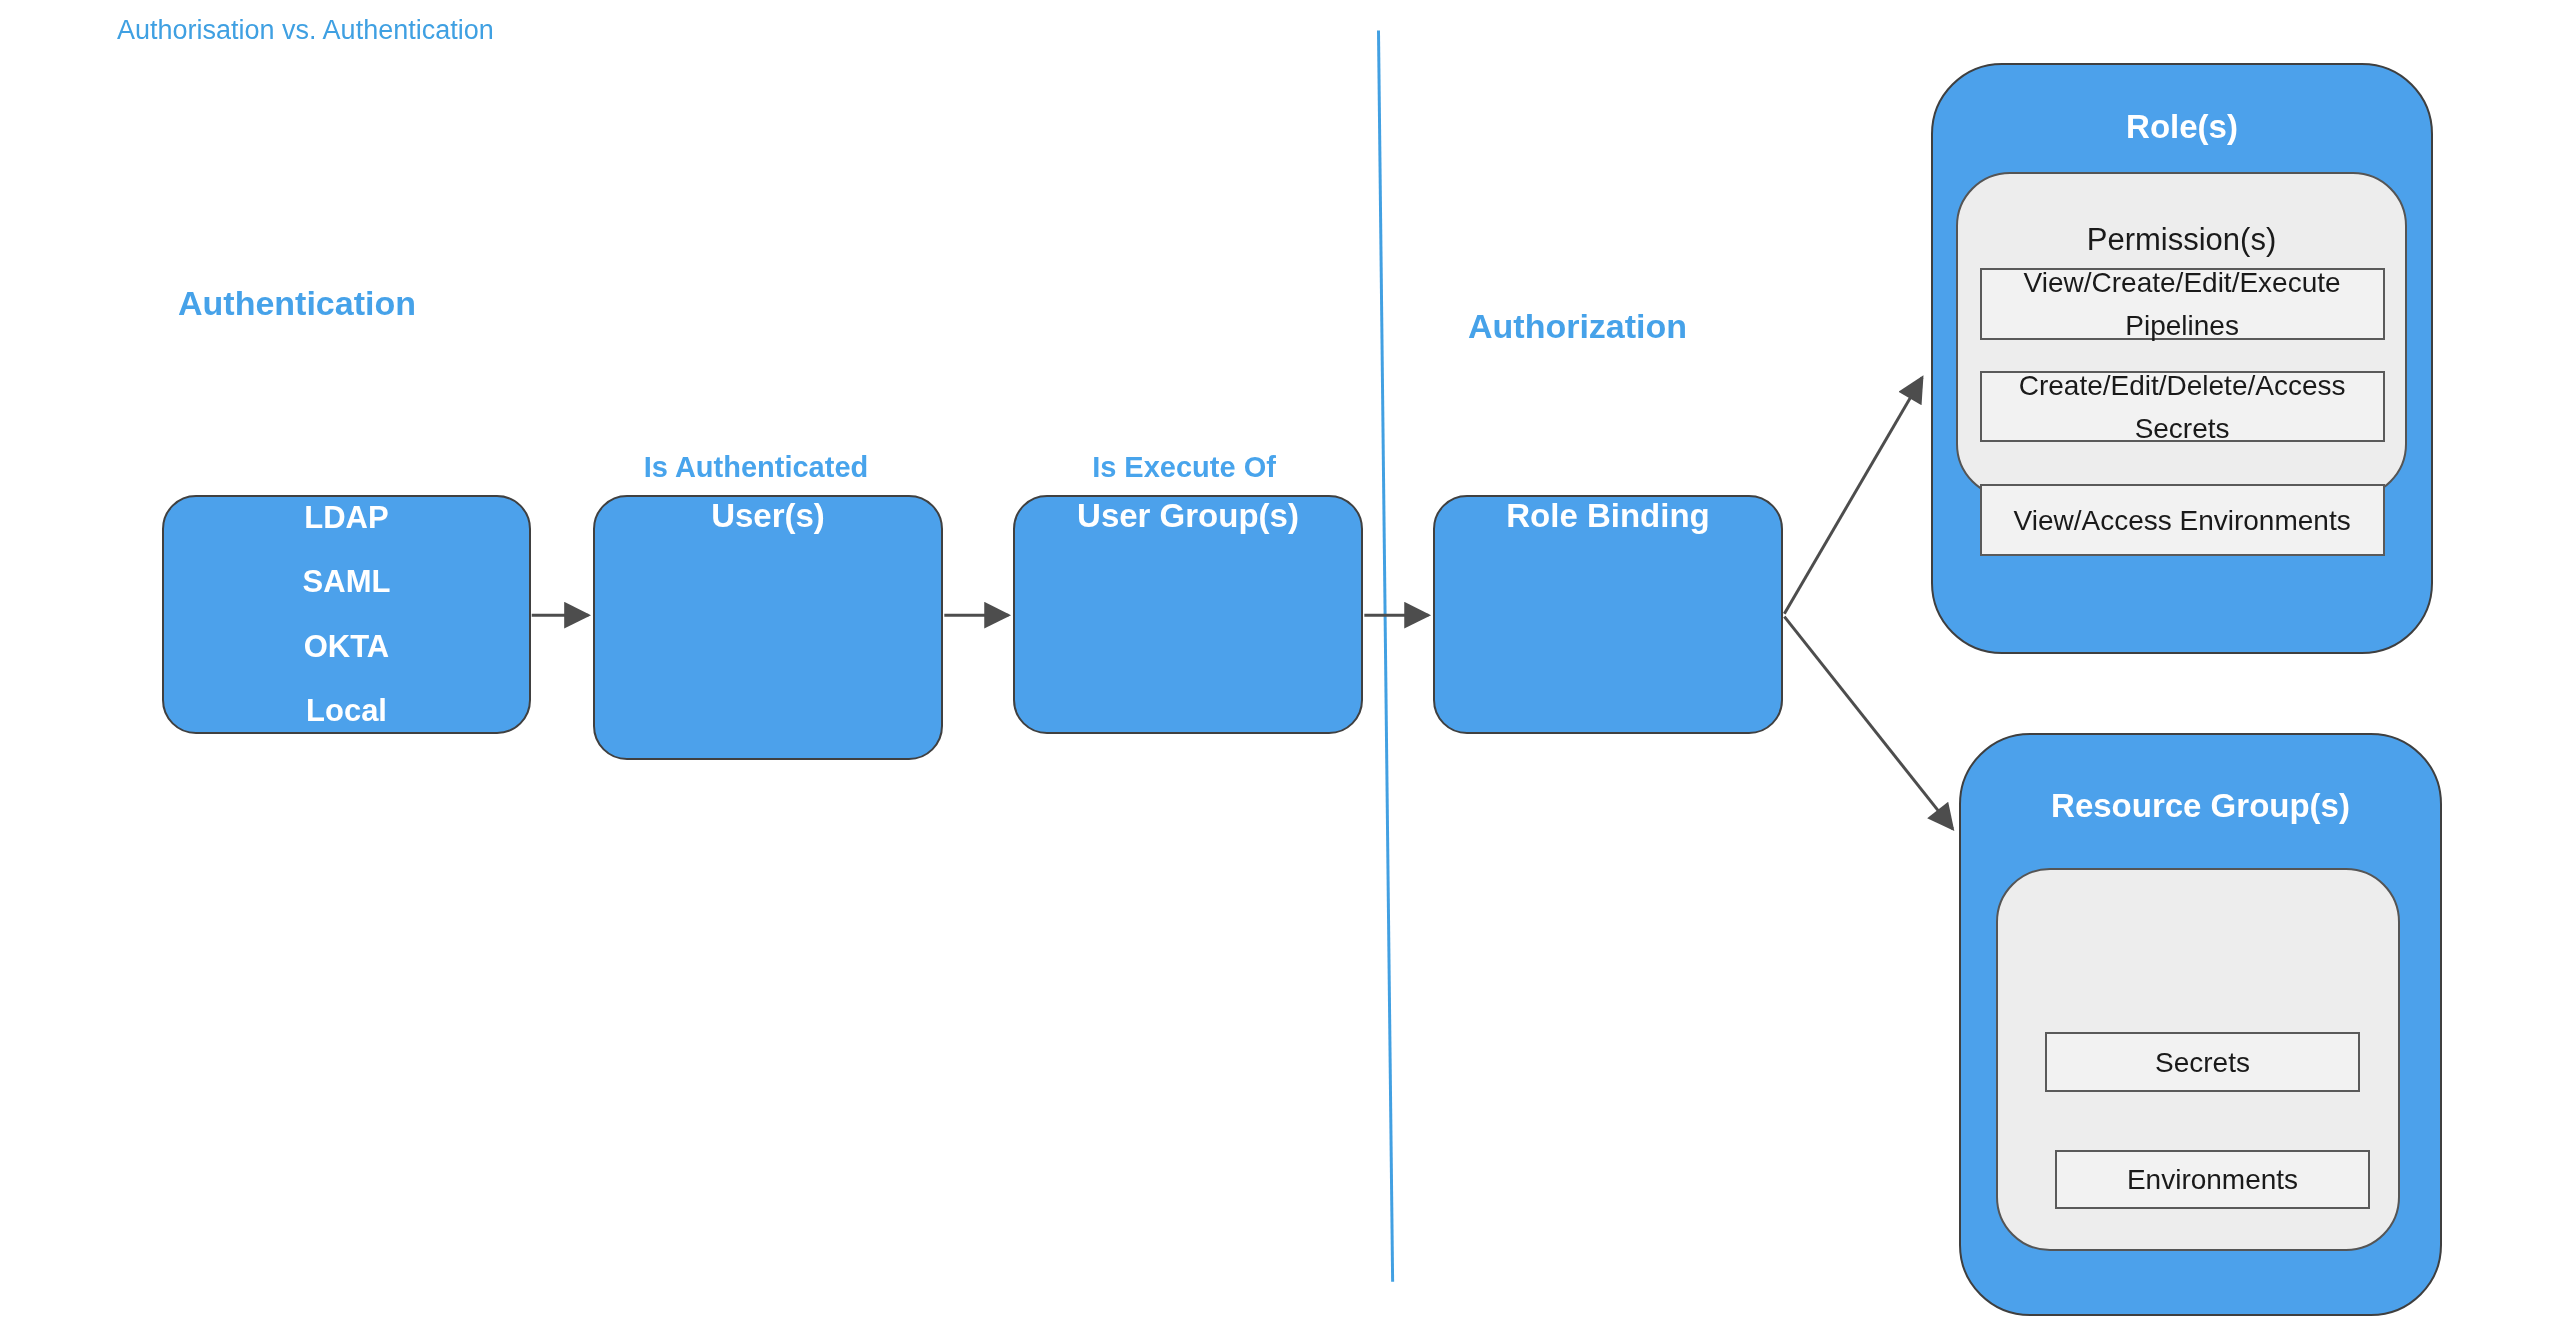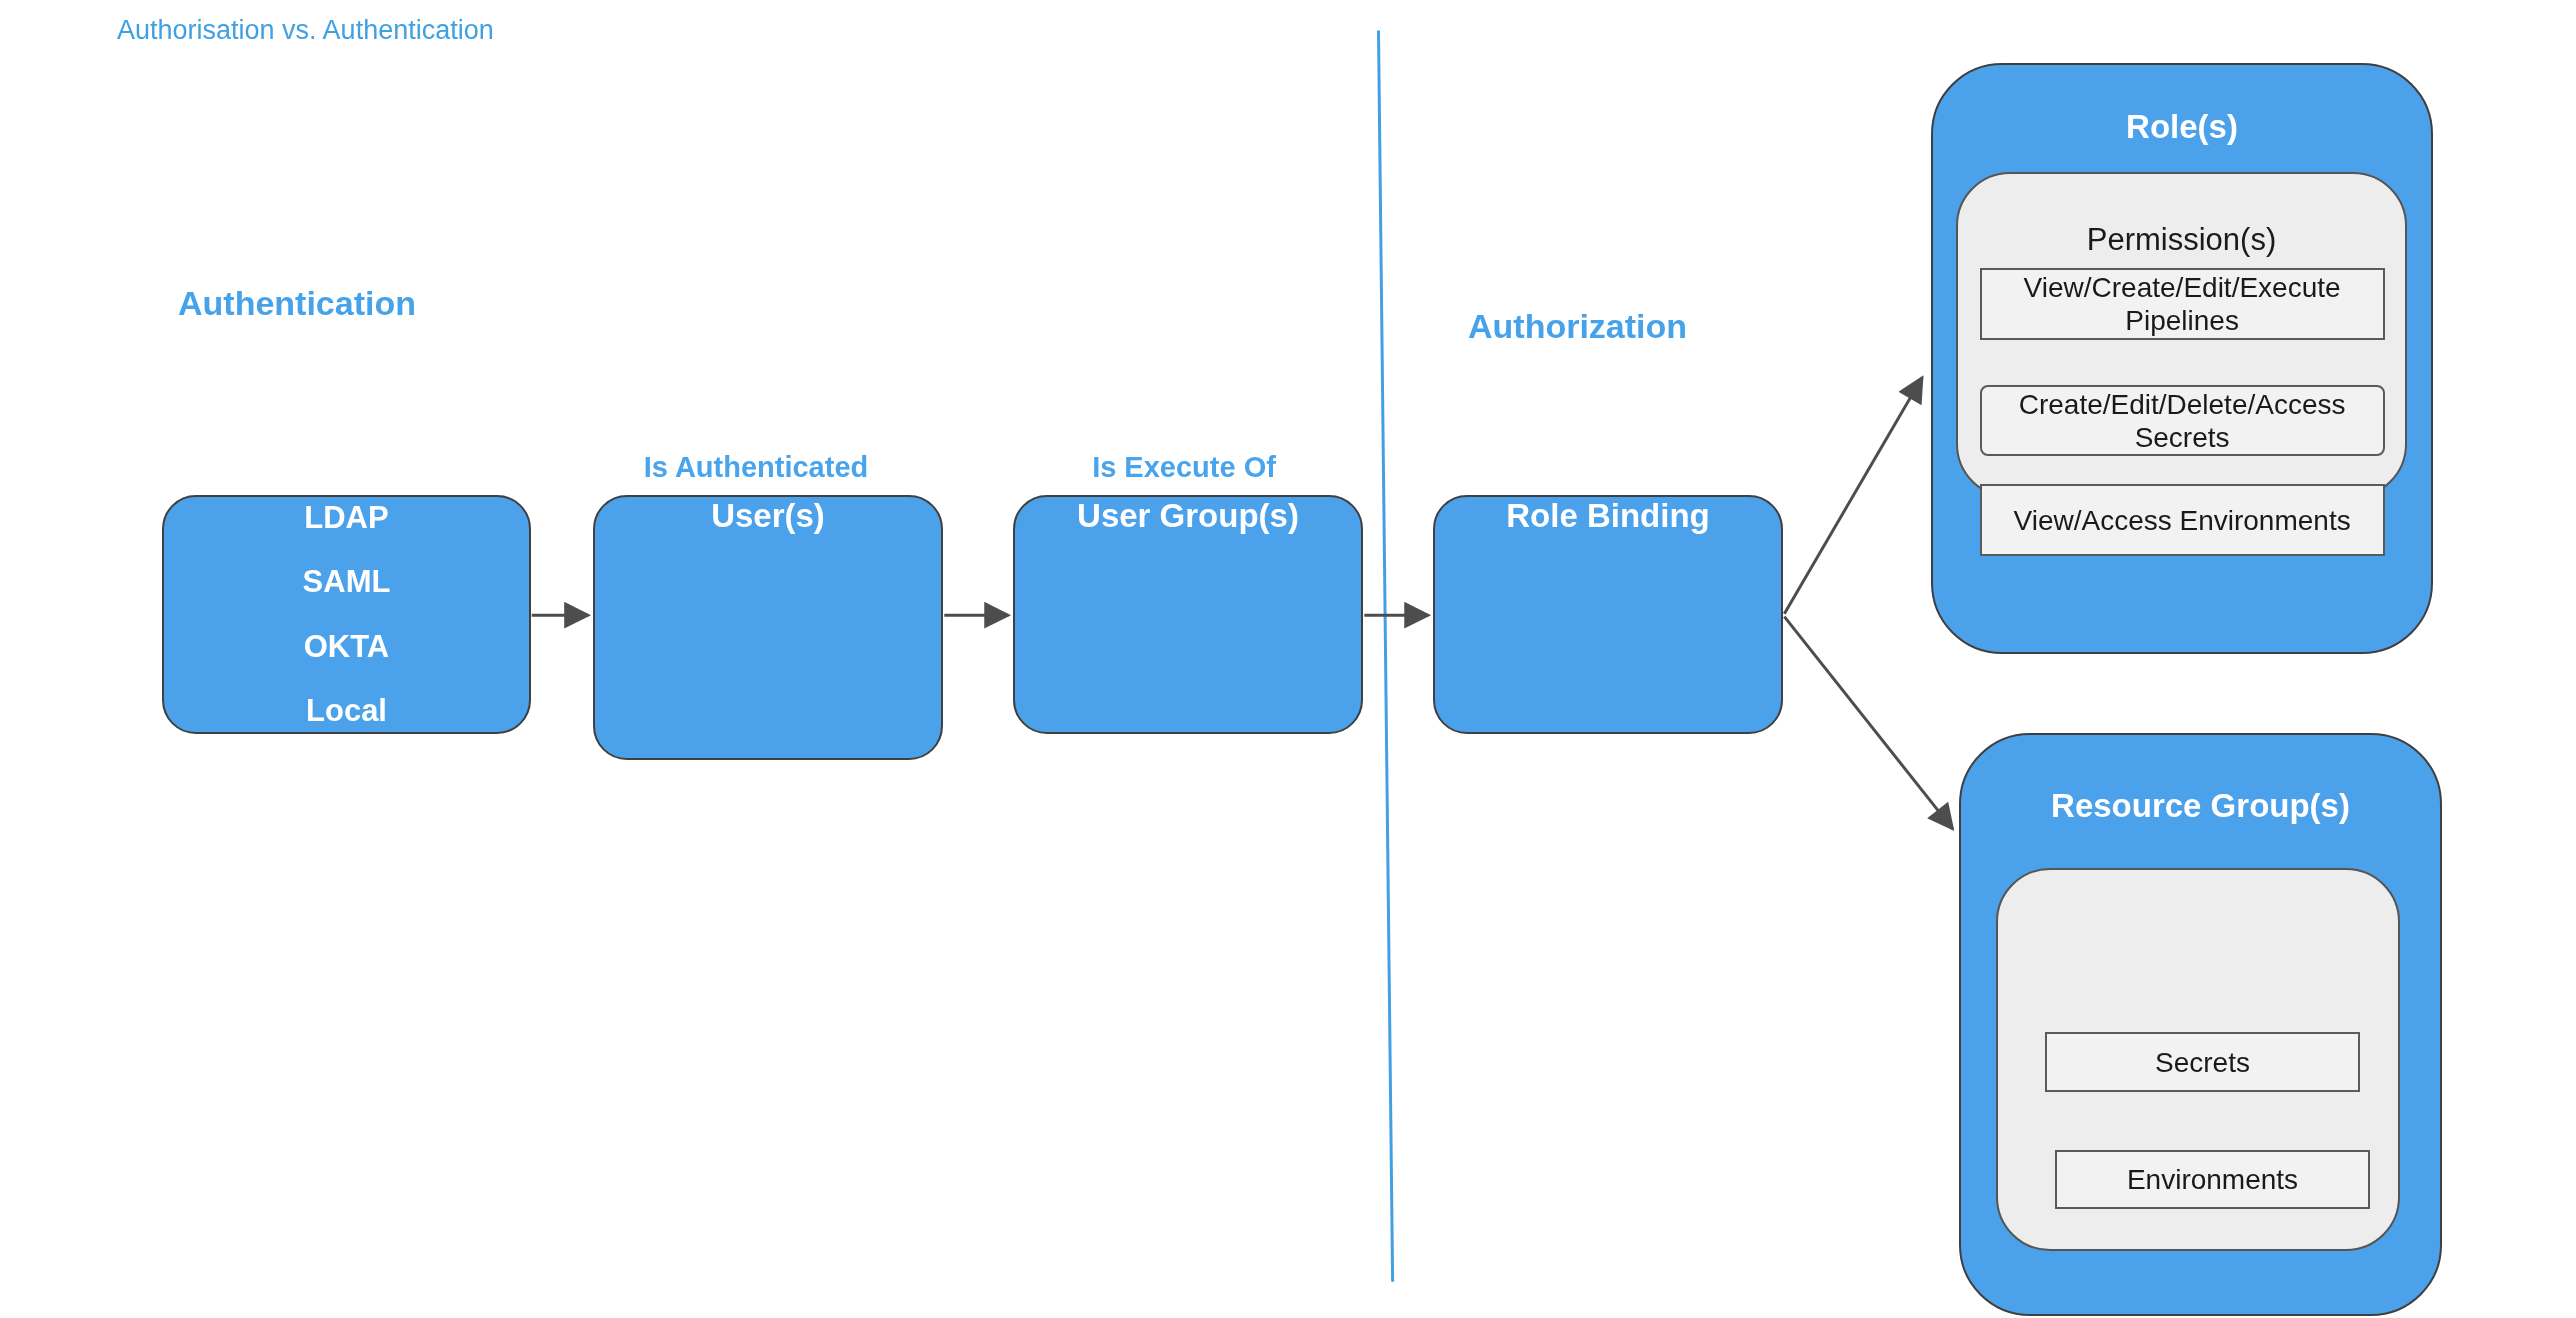--- a/index.html
+++ b/index.html
@@ -45,24 +45,24 @@
     box-sizing:border-box;
   }
   .inner.permissions{left:23px;top:107px;width:451px;height:326px;}
   .inner.resources-inner{left:35px;top:133px;width:404px;height:383px;}
   .inner-title{
     position:absolute;left:0;right:0;top:48px;text-align:center;font-size:31px;font-weight:400;color:#1A1A1A;
   }
   .item-box{
     position:absolute;background:#F2F2F2;border:2.2px solid #5A5A5A;box-sizing:border-box;
     display:flex;align-items:center;justify-content:center;text-align:center;
-    color:#1A1A1A;font-size:28px;line-height:33px;font-weight:400;padding:0 13.4px;
+    color:#1A1A1A;font-size:28px;line-height:43px;font-weight:400;padding:0 13.4px;
   }
   .perm-1{left:21.6px;top:94px;width:405px;height:72px;}
-  .perm-2{left:21.6px;top:211px;width:405px;height:71px;border-radius:8px;}
+  .perm-2{left:21.6px;top:197px;width:405px;height:71px;}
   .perm-3{left:21.6px;top:310px;width:405px;height:72px;}
   .res-1{left:47px;top:44px;width:315px;height:59px;}
   .res-2{left:47px;top:162px;width:315px;height:60px;}
   .res-3{left:57px;top:280px;width:315px;height:59px;}
   svg.overlay{position:absolute;left:0;top:0;width:2576px;height:1319px;pointer-events:none;}
 </style>
 </head>
 <body>
 
 <div class="canvas">

